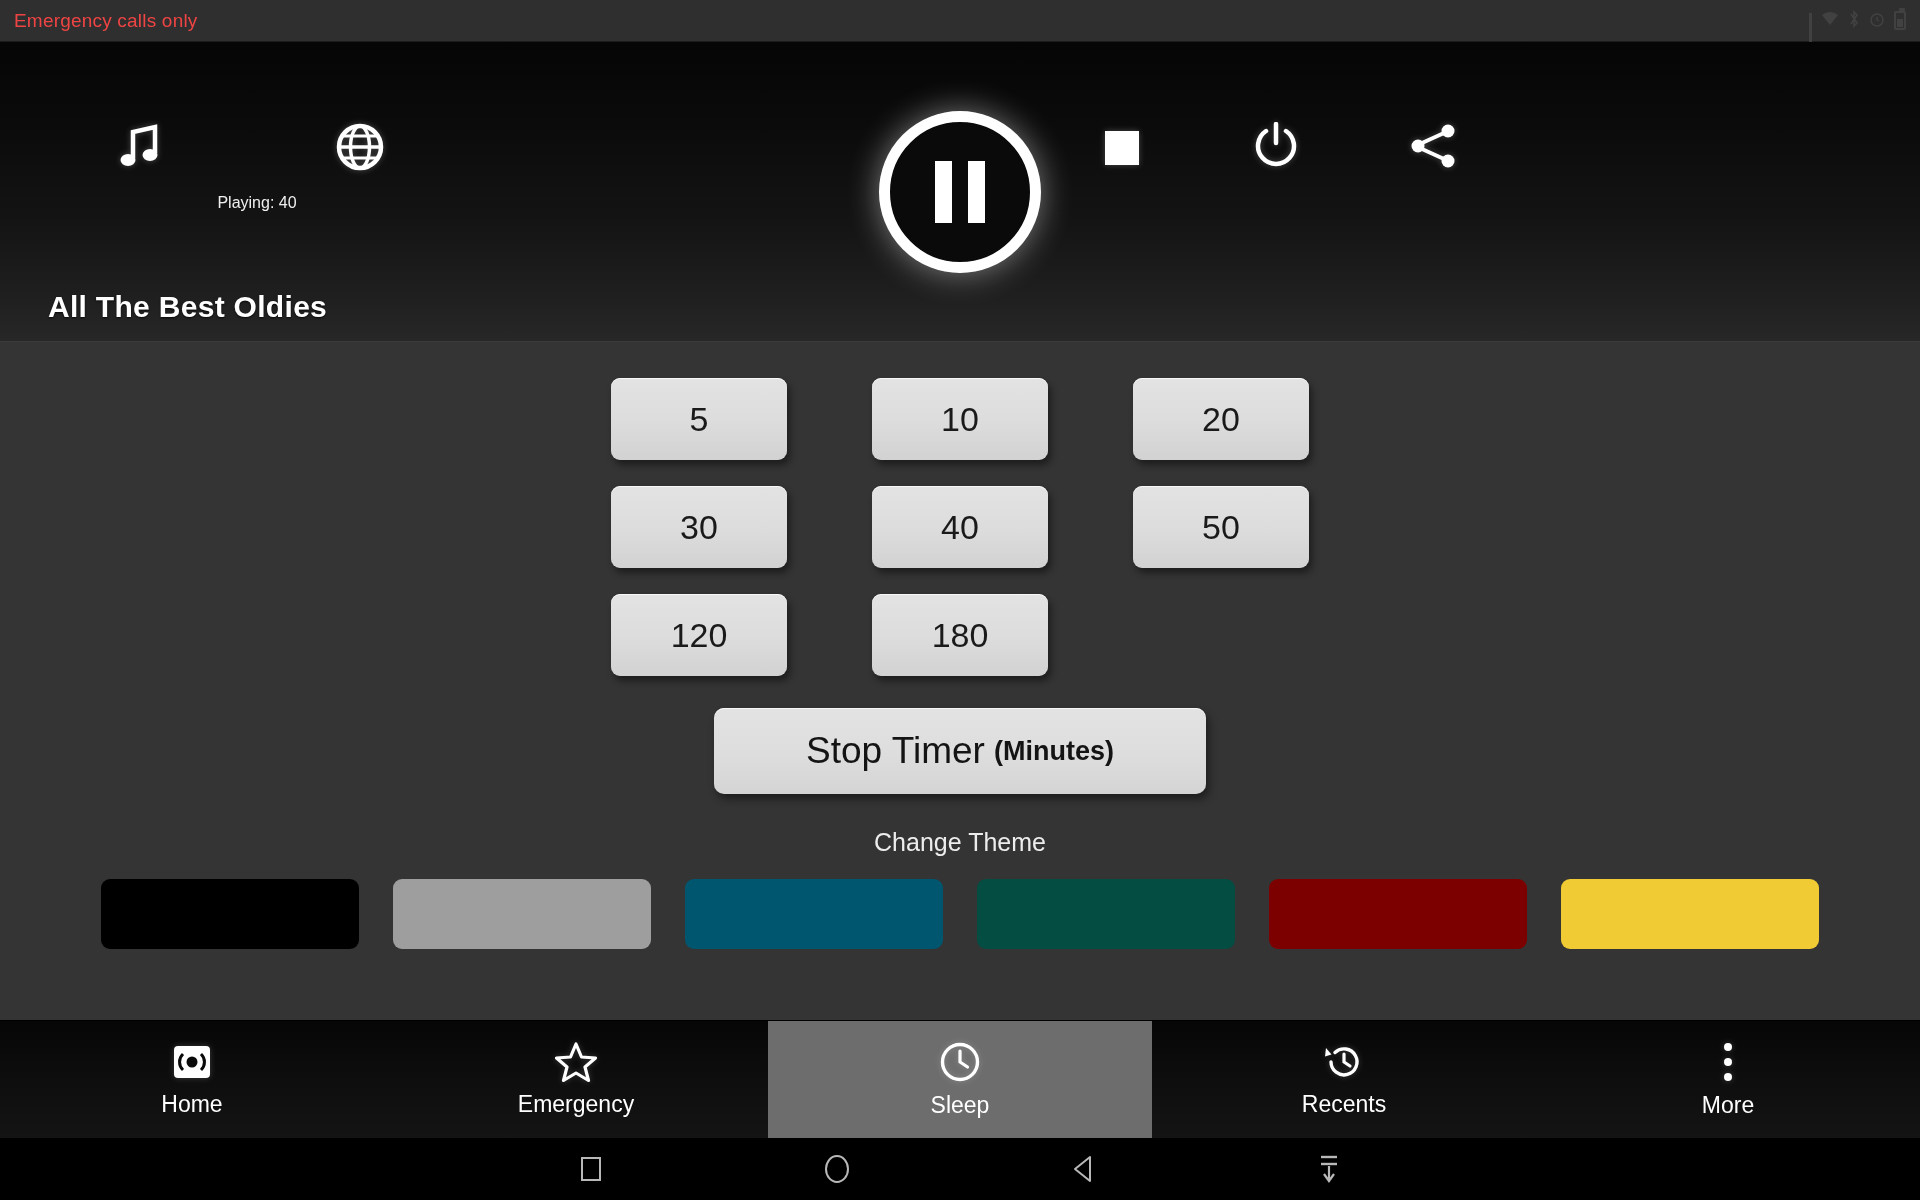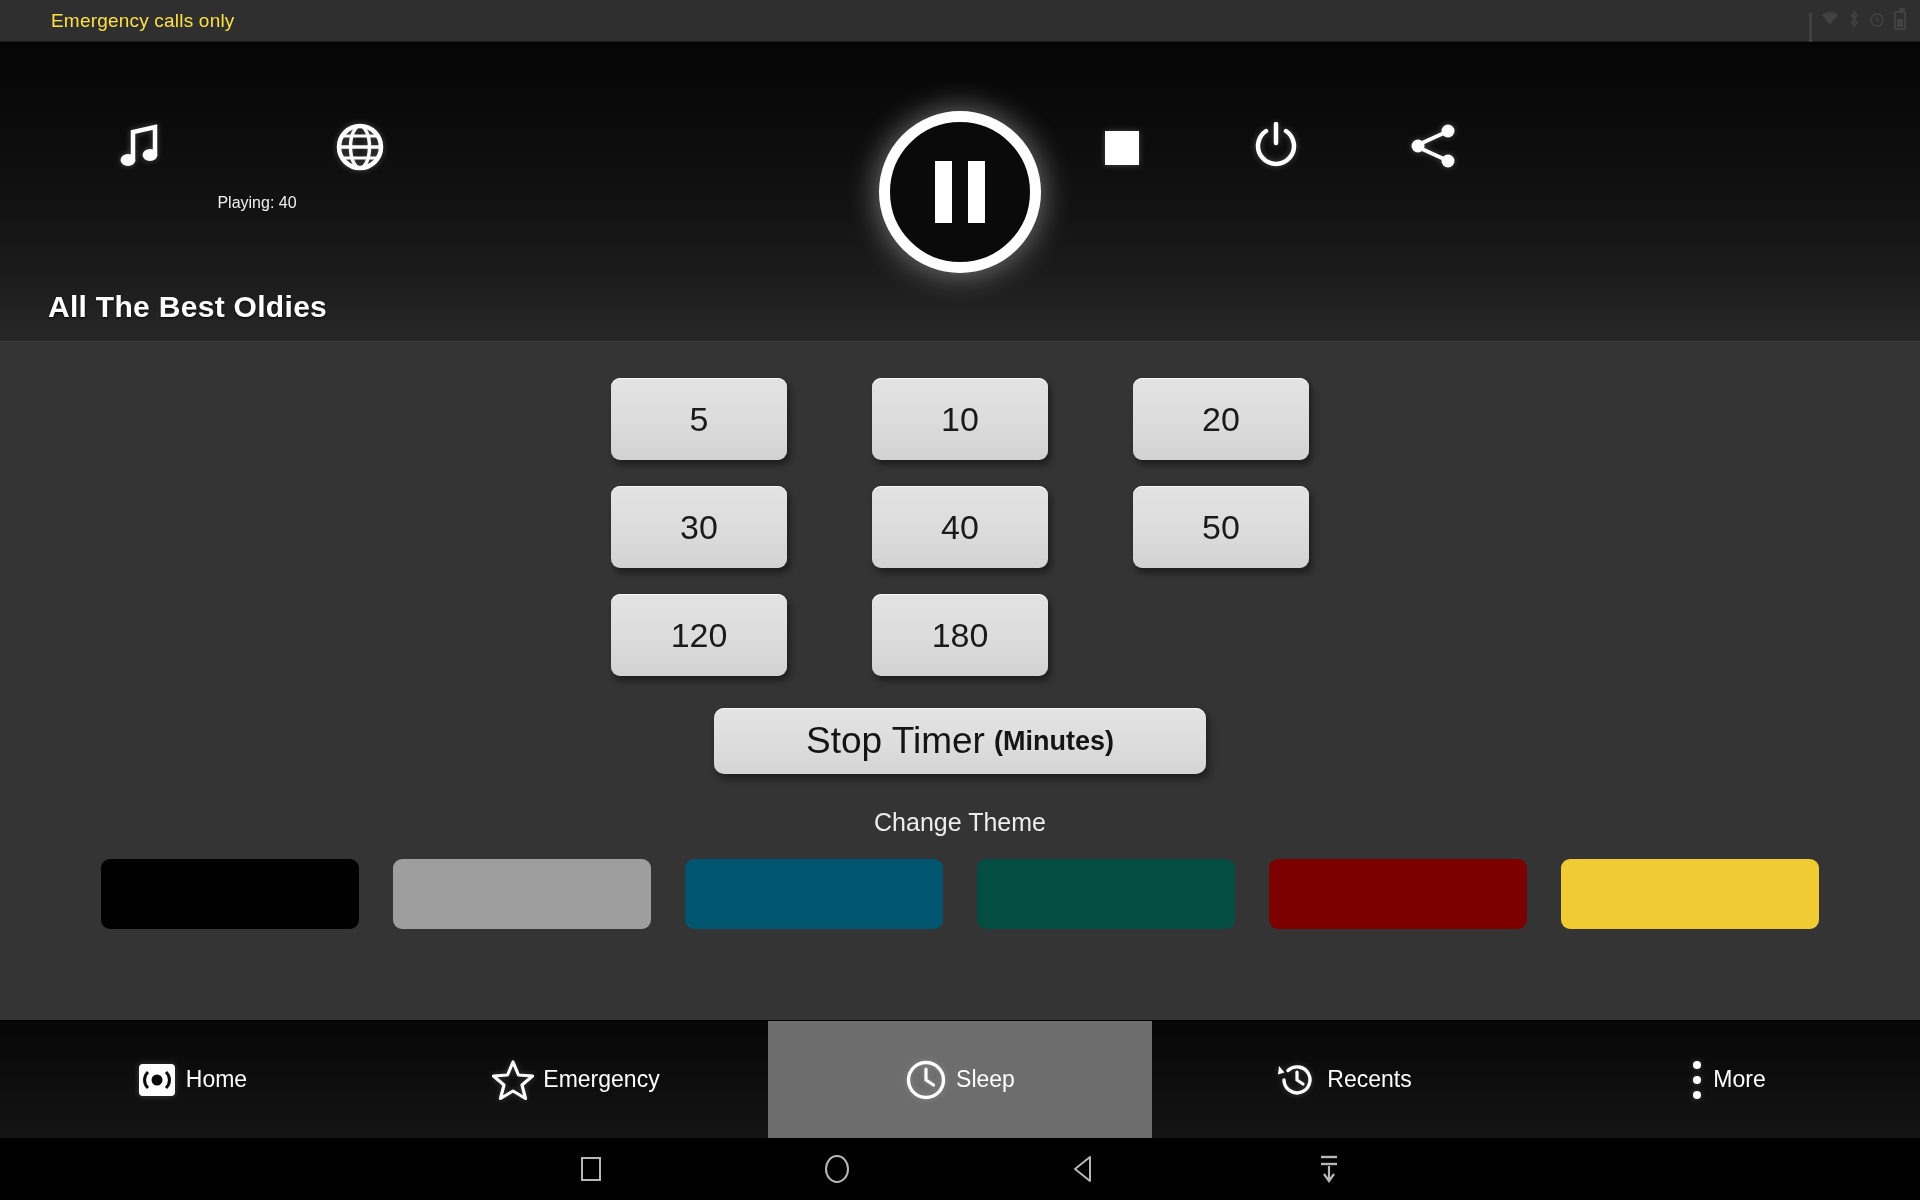--- a/index.html
+++ b/index.html
@@ -13,21 +13,21 @@
   #app { position:relative; width:1920px; height:1200px; display:flex; flex-direction:column; }
 
   
   .status-bar{
     height:42px; flex:0 0 42px;
     background:#2f2f2f;
     display:flex; align-items:center; justify-content:space-between;
     padding:0 14px;
     border-bottom:1px solid #1b1b1b;
   }
-  .status-left{ font-size:19px; color:#fde047; letter-spacing:.2px; white-space:nowrap;margin-left:37px; }
+  .status-left{ font-size:19px; color:#ef4444; letter-spacing:.2px; white-space:nowrap; }
   .status-right{ display:flex; align-items:center; gap:9px; color:#454545; font-size:16px; }
   .status-right .sicon{ display:inline-block; opacity:.85; }
   .sig-bars{ display:inline-flex; align-items:flex-end; gap:2px; height:15px; }
   .sig-bars i{ width:3px; background:#454545; display:block; }
   .sig-bars i:nth-child(1){height:5px}
   .sig-bars i:nth-child(2){height:8px}
   .sig-bars i:nth-child(3){height:11px}
   .sig-bars i:nth-child(4){height:14px}
   .batt{ width:12px; height:19px; border:2px solid #454545; border-radius:2px; position:relative; }
   .batt:before{content:"";position:absolute;top:-5px;left:3px;width:6px;height:3px;background:#454545;border-radius:1px;}
@@ -94,21 +94,21 @@
     border:none;
     box-shadow:3px 5px 7px rgba(0,0,0,.45), inset 0 1px 0 rgba(255,255,255,.75);
     display:flex; align-items:center; justify-content:center;
     font-family:"Liberation Sans", sans-serif;
     font-size:34px; color:#1a1a1a;
     cursor:pointer;
   }
 
   .stop-timer-btn{
     margin-top:32px;
-    width:492px; height:66px;
+    width:492px; height:86px;
     background:linear-gradient(180deg,#e3e3e3 0%,#dddddd 55%,#d4d4d4 100%);
     border-radius:10px; border:none;
     box-shadow:3px 5px 8px rgba(0,0,0,.45), inset 0 1px 0 rgba(255,255,255,.75);
     display:flex; align-items:center; justify-content:center;
     color:#141414; cursor:pointer;
   }
   .stop-timer-btn .big{ font-size:37px; }
   .stop-timer-btn .small{ font-size:27px; margin-left:9px;font-weight:bold; }
 
   .theme-label{
@@ -124,21 +124,21 @@
     width:258px; height:70px; border-radius:9px; border:none; cursor:pointer;
   }
 
   
   .tabbar{
     flex:0 0 118px; display:flex;
     background:linear-gradient(180deg,#060606 0%,#0d0d0d 45%,#141414 100%);
     border-top:1px solid #000;
   }
   .tab{
-    flex:1 1 0; display:flex; flex-direction:row;
+    flex:1 1 0; display:flex; flex-direction:column;
     align-items:center; justify-content:center; gap:9px;
     color:#ffffff; cursor:pointer;
   }
   .tab.active{ background:#6d6d6d; }
   .tab .tlabel{ font-size:23px; color:#fff; }
   .tab svg{ display:block; filter:drop-shadow(0 0 3px rgba(255,255,255,.2)); }
 
   
   .navbar{
     flex:0 0 62px; background:#000;

